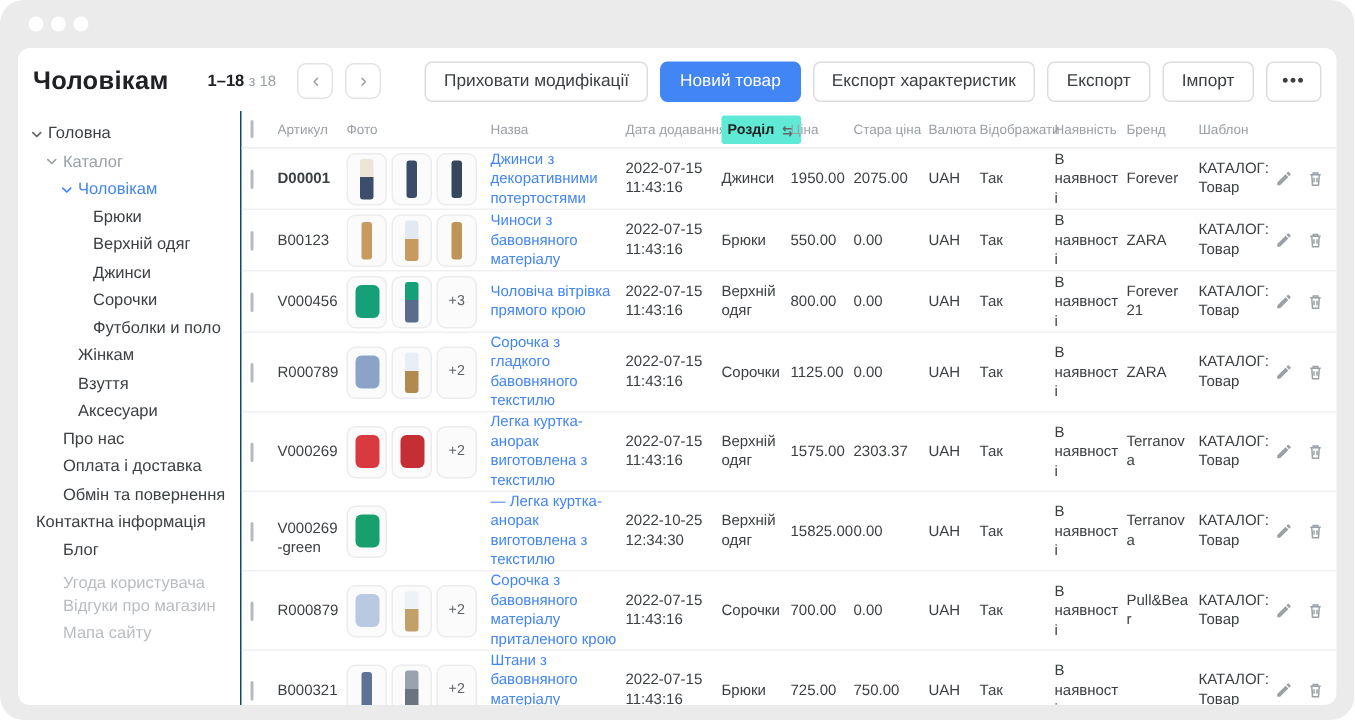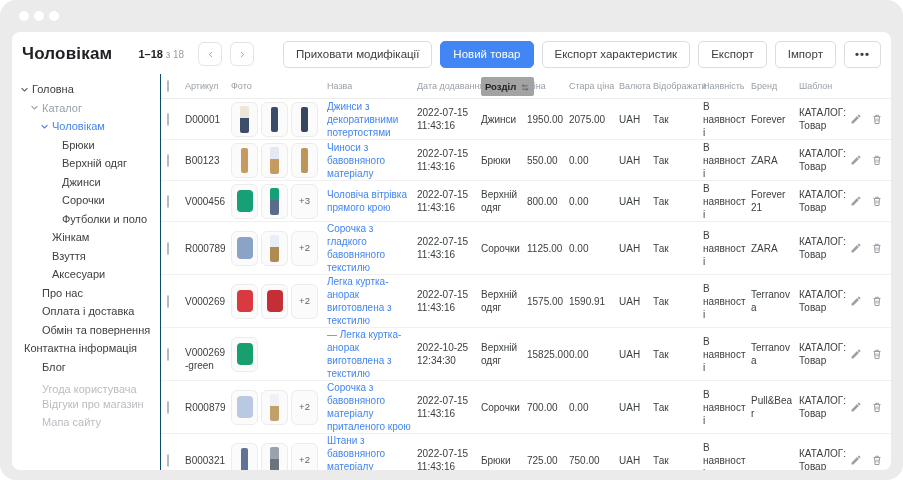--- a/index.html
+++ b/index.html
@@ -35,21 +35,21 @@
   .side-item .chev{width:12px;height:10px;flex:none;display:flex;align-items:center;color:#5f6368;}
   .side-item.active{color:#4285f4;}
   .side-item.active .chev{color:#4285f4;}
   .side-item.muted{color:#9aa0a6;}
   .side-item.muted .chev{color:#9aa0a6;}
   .side-item.disabled{color:#b9bdc1;}
   
   .table{flex:1;border-left:1px solid #0c4a6e;display:flex;flex-direction:column;min-width:0;}
   .thead{display:flex;align-items:center;height:24px;border-bottom:1px solid #ececec;flex:none;padding-left:6px;}
   .th{font-size:9px;color:#9aa0a6;white-space:nowrap;flex:none;box-sizing:border-box;}
-  .sort-badge{background:#a3a3a3;color:#202124;font-weight:bold;padding:4px 4px;border-radius:2px;
+  .sort-badge{background:#5eead4;color:#202124;font-weight:bold;padding:4px 4px;border-radius:2px;
     display:inline-flex;align-items:flex-end;gap:4px;font-size:9.5px;}
   .sort-badge svg{color:#5f6368;}
   .tbody{flex:1;overflow:hidden;}
   .trow{display:flex;align-items:center;border-bottom:1px solid #f0f0f0;min-height:41px;padding-left:6px;box-sizing:border-box;}
   .td{font-size:10px;color:#3c4043;flex:none;line-height:1.3;padding-right:5px;box-sizing:border-box;word-wrap:break-word;}
   .td.nowrap{white-space:nowrap;}
   .checkbox{width:12px;height:12px;border:1px solid #b6b9bd;border-radius:2.5px;background:#fff;cursor:pointer;}
   .thumbs{display:flex;gap:3px;}
   .thumb{width:27px;height:35px;border:1px solid #ececec;border-radius:6px;background:#fbfbfb;
     display:flex;align-items:center;justify-content:center;box-sizing:border-box;cursor:pointer;}
@@ -208,21 +208,21 @@
             <span class="th" style="width: 34px;">Валюта</span>
             <span class="th" style="width: 50px;">Відображати</span>
             <span class="th" style="width: 48px;">Наявність</span>
             <span class="th" style="width: 48px;">Бренд</span>
             <span class="th" style="width: 52px;">Шаблон</span>
             <span class="th" style="width: 40px;"></span>
           </div>
         <div class="tbody">
             <div class="trow">
               <span class="td" style="width: 18px;"><span class="checkbox"></span></span>
-              <span class="td" style="width: 46px;">D00001</span>
+              <span class="td" style="width: 46px; font-weight: bold;">D00001</span>
               <span class="td" style="width: 96px;">
                 <span class="thumbs">
                   <span class="thumb">
                     <span class="g-person" style="background: linear-gradient(rgb(236, 229, 216) 45%, rgb(61, 78, 107) 45%);"></span>
                   </span>
                   <span class="thumb">
                     <span class="g-pants" style="background: rgb(59, 76, 104);"></span>
                   </span>
                   <span class="thumb">
                     <span class="g-pants" style="background: rgb(53, 70, 95);"></span>
@@ -376,21 +376,21 @@
                   <span class="thumb">
                     <span class="g-top" style="background: rgb(196, 47, 53);"></span>
                   </span>
                   <span class="thumb more">+2</span>
                 </span>
               </span>
               <span class="td" style="width: 90px;"><a class="name-link">Легка куртка-анорак виготовлена з текстилю</a></span>
               <span class="td" style="width: 64px;">2022-07-15 11:43:16</span>
               <span class="td" style="width: 46px;">Верхній одяг</span>
               <span class="td nowrap" style="width: 42px;">1575.00</span>
-              <span class="td nowrap" style="width: 50px;">1590.91</span>
+              <span class="td nowrap" style="width: 50px;">2303.37</span>
               <span class="td nowrap" style="width: 34px;">UAH</span>
               <span class="td nowrap" style="width: 50px;">Так</span>
               <span class="td" style="width: 48px;">В наявності</span>
               <span class="td" style="width: 48px;">Terranova</span>
               <span class="td" style="width: 52px;">КАТАЛОГ: Товар</span>
               <span class="td actions" style="width: 40px;">
                 <button class="icon-btn">
                   <svg width="12" height="12" viewBox="0 0 24 24">
                     <path fill="currentColor" d="M3 17.25V21h3.75L17.81 9.94l-3.75-3.75L3 17.25zM20.71 7.04a1 1 0 000-1.41l-2.34-2.34a1 1 0 00-1.41 0l-1.83 1.83 3.75 3.75 1.83-1.83z"></path>
                   </svg>

